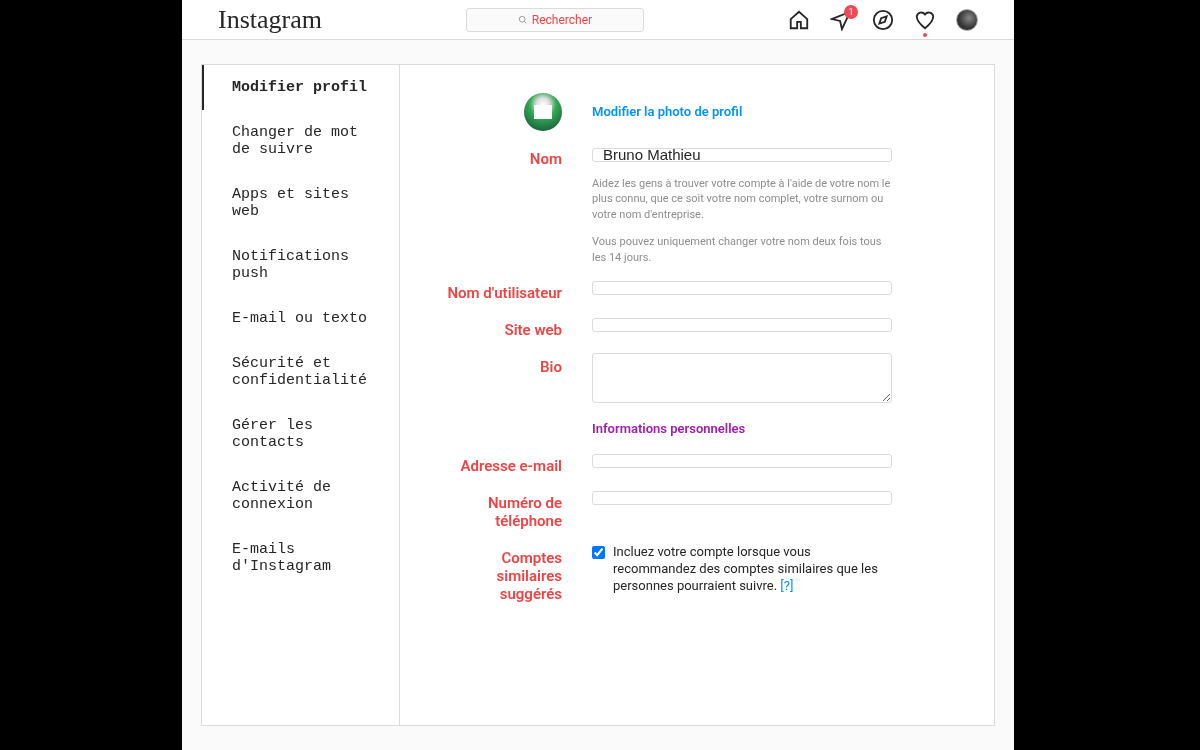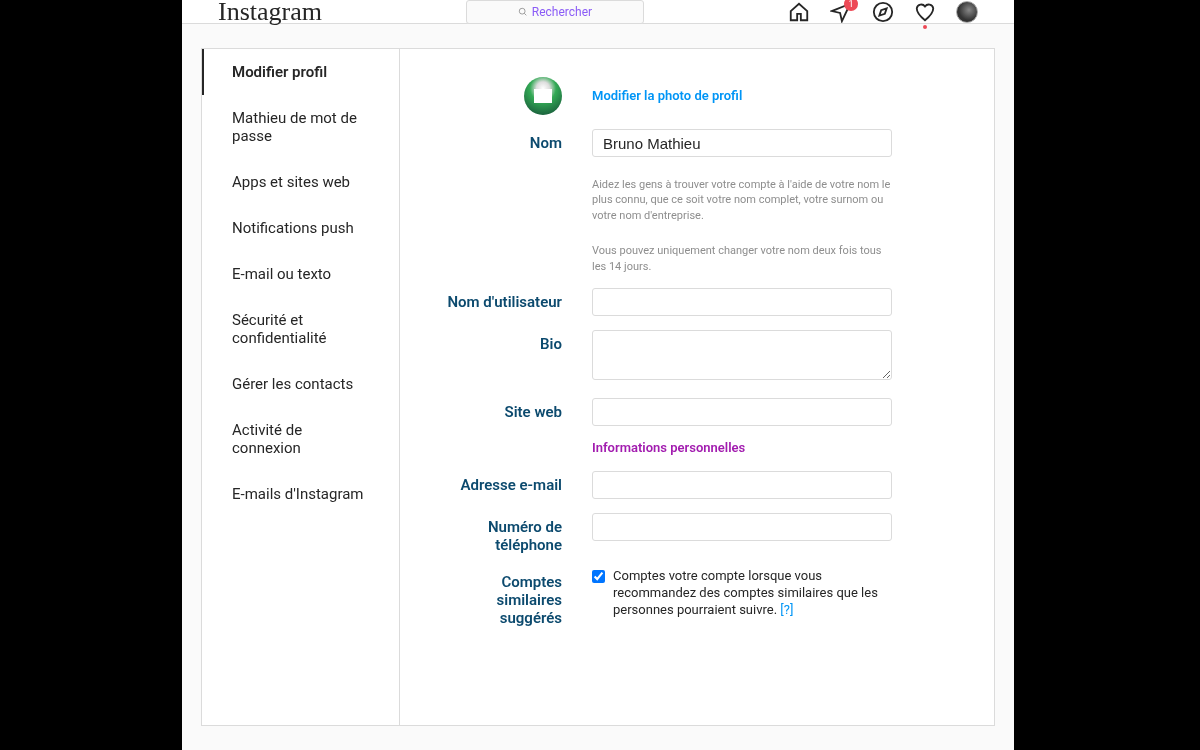--- a/index.html
+++ b/index.html
@@ -1,42 +1,42 @@
 <!DOCTYPE html>
 <html><head>
   <meta charset="utf-8">
   <style>
     * { box-sizing: border-box; margin: 0; padding: 0; }
     body { font-family: -apple-system, BlinkMacSystemFont, "Segoe UI", Roboto, Helvetica, Arial, sans-serif; background: #000; }
-    .topbar { height: 24px; background: #fff; border-bottom: 1px solid #dbdbdb; display: flex; align-items: center; padding: 0 36px; }
+    .topbar { height: 40px; background: #fff; border-bottom: 1px solid #dbdbdb; display: flex; align-items: center; padding: 0 36px; }
     .brand { font-family: "Brush Script MT", cursive; font-size: 26px; font-weight: 500; color: #262626; }
     .search-wrap { flex: 1; display: flex; justify-content: center; }
-    .search { width: 178px; height: 24px; border: 1px solid #dbdbdb; background: #fafafa; border-radius: 3px; font-size: 12px; color: #8b5cf6; display: flex; align-items: center; justify-content: center; gap: 4px; }
+    .search { width: 178px; height: 24px; border: 1px solid #dbdbdb; background: #fafafa; border-radius: 3px; font-size: 12px; color: #ef4444; display: flex; align-items: center; justify-content: center; gap: 4px; }
     .nav-icons { display: flex; align-items: center; gap: 20px; }
     .nav-icons svg { width: 22px; height: 22px; }
     .icon-wrap { position: relative; display: flex; align-items: center; }
     .badge { position: absolute; top: -4px; right: -6px; background: #ed4956; color: #fff; font-size: 9px; border-radius: 50%; width: 14px; height: 14px; display: flex; align-items: center; justify-content: center; }
     .dot { position: absolute; bottom: -6px; left: 50%; transform: translateX(-50%); width: 4px; height: 4px; background: #ed4956; border-radius: 50%; }
     .avatar-sm { width: 22px; height: 22px; border-radius: 50%; background: radial-gradient(circle at 60% 40%, #888 0%, #333 60%); border: 1px solid #aaa; }
     .page { flex: 1; display: flex; justify-content: center; padding: 24px 0; overflow: auto; }
     .panel { width: 794px; background: #fff; border: 1px solid #dbdbdb; display: flex; }
     .side { width: 198px; border-right: 1px solid #dbdbdb; }
-    .side-item { padding: 14px 28px; font-size: 15px; color: #262626; cursor: pointer; border-left: 2px solid transparent; }
+    .side-item { padding: 14px 28px; font-size: 15px; color: #262626; cursor: pointer; border-left: 2px solid transparent; font-family: Liberation Mono, monospace; }
     .side-item.active { font-weight: 600; border-left-color: #262626; }
     .main { flex: 1; padding: 28px 44px 28px 44px; }
     .row { display: flex; margin-bottom: 14px; }
-    .label-col { width: 148px; text-align: right; padding-right: 30px; padding-top: 5px; font-weight: 600; font-size: 15px; color: #0c4a6e; }
+    .label-col { width: 148px; text-align: right; padding-right: 30px; padding-top: 5px; font-weight: 600; font-size: 15px; color: #ef4444; }
     .field-col { flex: 1; max-width: 300px; }
     .pfp-row .label-col { padding-top: 0; display:flex; justify-content:flex-end; }
     .pfp { width: 38px; height: 38px; border-radius: 50%; background: radial-gradient(circle at 50% 30%, #fff 0%, #ddd 20%, #3a5 40%, #143 100%); display:flex; align-items:center; justify-content:center; }
     .pfp-inner { width:18px; height:14px; background:#fff; }
     .change-photo { color: #0095f6; font-weight: 600; font-size: 13px; cursor: pointer; }
-    .text-input { width: 100%; height: 28px; padding: 0 10px; border: 1px solid #dbdbdb; border-radius: 3px; font-size: 15px; color: #262626; }
+    .text-input { width: 100%; height: 14px; padding: 0 10px; border: 1px solid #dbdbdb; border-radius: 3px; font-size: 15px; color: #262626; }
     .textarea { width: 100%; height: 50px; padding: 6px 10px; border: 1px solid #dbdbdb; border-radius: 3px; font-size: 15px; resize: vertical; }
-    .help { font-size: 11px; color: #8e8e8e; line-height: 1.4; margin-top: 20px; }
+    .help { font-size: 11px; color: #8e8e8e; line-height: 1.4; margin-top: 12px; }
     .section-title { font-size: 13px; color: #a21caf; font-weight: 600; margin-bottom: 2px; }
     .check-row { display: flex; align-items: flex-start; gap: 8px; }
     .check-row input { margin-top: 2px; }
     .check-text { font-size: 13px; color: #262626; line-height: 1.3; }
     .link-q { color: #0095f6; }
     .letterbox { position:absolute; top:0; bottom:0; background:#000; }
     .lb-l { left:0; }
     .lb-r { right:0; }
     .stage { position:relative; width:1200px; height:750px; margin:0 auto; }
     .inner-white { position:absolute; left:182px; right:186px; top:0; bottom:0; background:#fafafa; display:flex; flex-direction:column; }
@@ -87,21 +87,21 @@
         <span class="icon-wrap">
           <div class="avatar-sm"></div>
         </span>
       </div>
     </div>
 
     <div class="page">
       <div class="panel">
         <div class="side">
           <div class="side-item active"><span>Modifier profil</span></div>
-          <div class="side-item"><span>Mathieu de mot de passe</span></div>
+          <div class="side-item"><span>Changer de mot de suivre</span></div>
           <div class="side-item"><span>Apps et sites web</span></div>
           <div class="side-item"><span>Notifications push</span></div>
           <div class="side-item"><span>E-mail ou texto</span></div>
           <div class="side-item"><span>Sécurité et confidentialité</span></div>
           <div class="side-item"><span>Gérer les contacts</span></div>
           <div class="side-item"><span>Activité de connexion</span></div>
           <div class="side-item"><span>E-mails d'Instagram</span></div>
         </div>
 
         <div class="main">
@@ -125,27 +125,27 @@
               <div class="help">Vous pouvez uniquement changer votre nom deux fois tous les 14 jours.</div>
             </div>
           </div>
 
           <div class="row">
             <div class="label-col">Nom d'utilisateur</div>
             <div class="field-col"><input class="text-input" value="" style=""></div>
           </div>
 
           <div class="row">
-            <div class="label-col">Bio</div>
-            <div class="field-col"><textarea class="textarea" style=""></textarea></div>
+            <div class="label-col">Site web</div>
+            <div class="field-col"><input class="text-input" value="" style=""></div>
           </div>
 
           <div class="row">
-            <div class="label-col">Site web</div>
-            <div class="field-col"><input class="text-input" value="" style=""></div>
+            <div class="label-col">Bio</div>
+            <div class="field-col"><textarea class="textarea" style=""></textarea></div>
           </div>
 
           <div class="row">
             <div class="label-col"></div>
             <div class="field-col">
               <div class="section-title">Informations personnelles</div>
             </div>
           </div>
 
           <div class="row">
@@ -158,21 +158,21 @@
             <div class="field-col"><input class="text-input" value="" style=""></div>
           </div>
 
 
           <div class="row">
             <div class="label-col">Comptes similaires suggérés</div>
             <div class="field-col">
               <div class="check-row">
                 <input type="checkbox" checked="" style="">
                 <div class="check-text">
-                  <span>Comptes votre compte lorsque vous recommandez des comptes similaires que les personnes pourraient suivre.</span>
+                  <span>Incluez votre compte lorsque vous recommandez des comptes similaires que les personnes pourraient suivre.</span>
                   <span class="link-q">[?]</span>
                 </div>
               </div>
             </div>
           </div>
 
           <div class="row">
             <div class="label-col"></div>
 
           </div>

